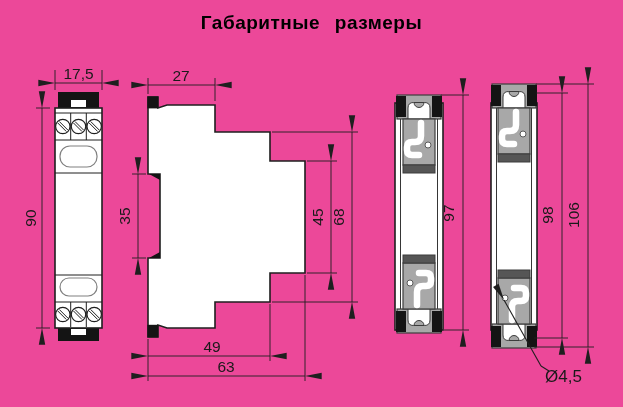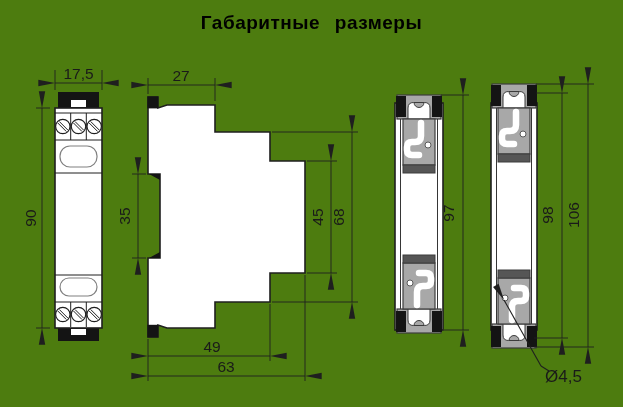--- a/index.html
+++ b/index.html
@@ -1,19 +1,19 @@
 <!DOCTYPE html>
 <html><head>
 <meta charset="utf-8">
 <style>
   html,body{margin:0;padding:0;background:#ffffff;}
   #stage{
     position:relative;
     width:623px;height:407px;
-    background:#4d7c0f;
+    background:#ec4899;
     font-family:"Liberation Sans", sans-serif;
     overflow:hidden;
   }
   #title{
     position:absolute;left:0;right:0;top:12px;
     margin:0;text-align:center;
     font-size:19px;font-weight:bold;color:#000;
     word-spacing:9px;letter-spacing:0.5px;
     font-family:"Liberation Sans", sans-serif;
   }

